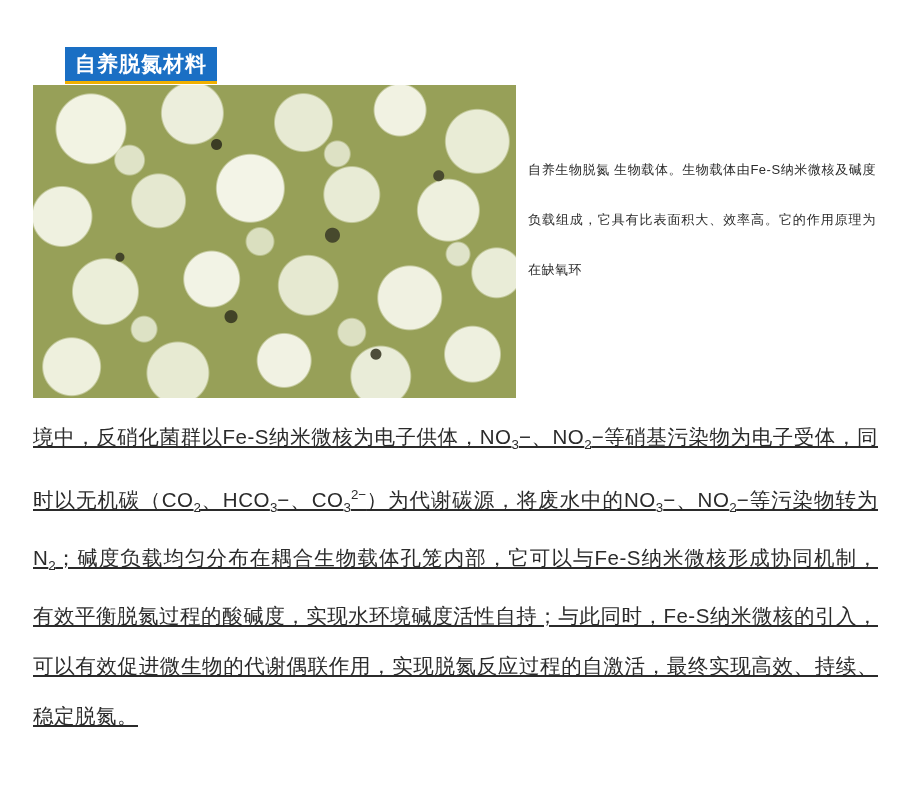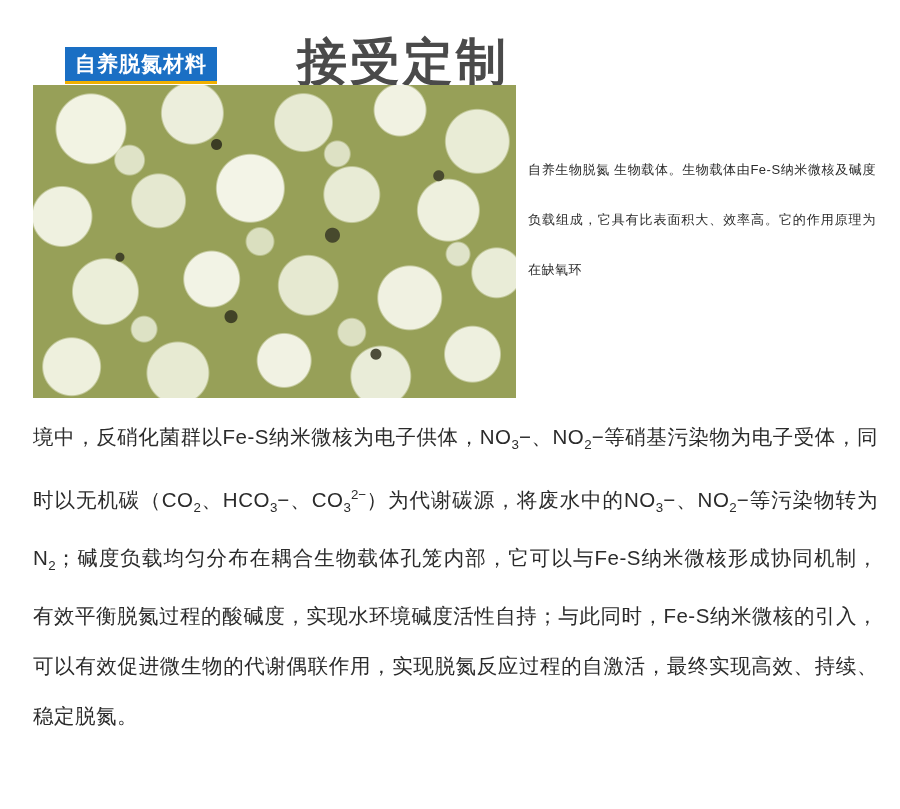--- a/index.html
+++ b/index.html
@@ -126,35 +126,35 @@
   .para-main {
     position: absolute;
     left: 33px;
     top: 412px;
     width: 845px;
     font-size: 20.5px;
     line-height: 50px;
     color: #2b2b2b;
     text-align: justify;
     letter-spacing: 0.5px;
+    text-decoration: underline;
   }
   .para-main sub, .para-right sub,
   .para-main sup, .para-right sup {
     font-size: 0.65em;
     letter-spacing: 0;
   }
 </style>
 </head>
 <body>
 
 <div class="page">
 
   <div class="header">
     <div class="badge">自养脱氮材料</div>
-    <div class="headline">接受定制</div>
   </div>
 
   <div class="photo">
     <div class="granules"></div>
     <div class="pores"></div>
   </div>
 
   <div class="para-right">自养生物脱氮 生物载体。生物载体由Fe-S纳米微核及碱度负载组成，它具有比表面积大、效率高。它的作用原理为在缺氧环</div>
 
   <div class="para-main" id="main-paragraph"><span>境中，反硝化菌群以Fe-S纳米微核为电子供体，NO</span><sub>3</sub><span>−、NO</span><sub>2</sub><span>−等硝基污染物为电子受体，同时以无机碳（CO</span><sub>2</sub><span>、HCO</span><sub>3</sub><span>−、CO</span><sub>3</sub><sup>2−</sup><span>）为代谢碳源，将废水中的NO</span><sub>3</sub><span>−、NO</span><sub>2</sub><span>−等污染物转为N</span><sub>2</sub><span>；碱度负载均匀分布在耦合生物载体孔笼内部，它可以与Fe-S纳米微核形成协同机制，有效平衡脱氮过程的酸碱度，实现水环境碱度活性自持；与此同时，Fe-S纳米微核的引入，可以有效促进微生物的代谢偶联作用，实现脱氮反应过程的自激活，最终实现高效、持续、稳定脱氮。</span></div>

